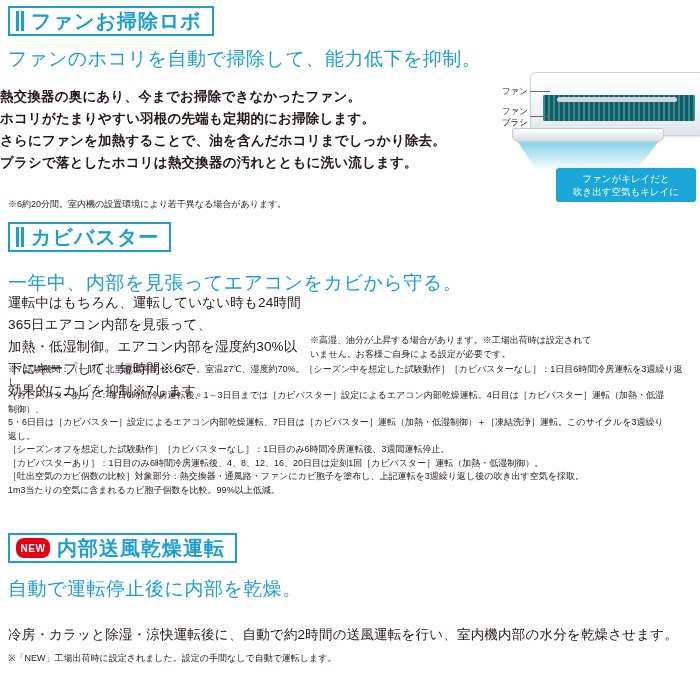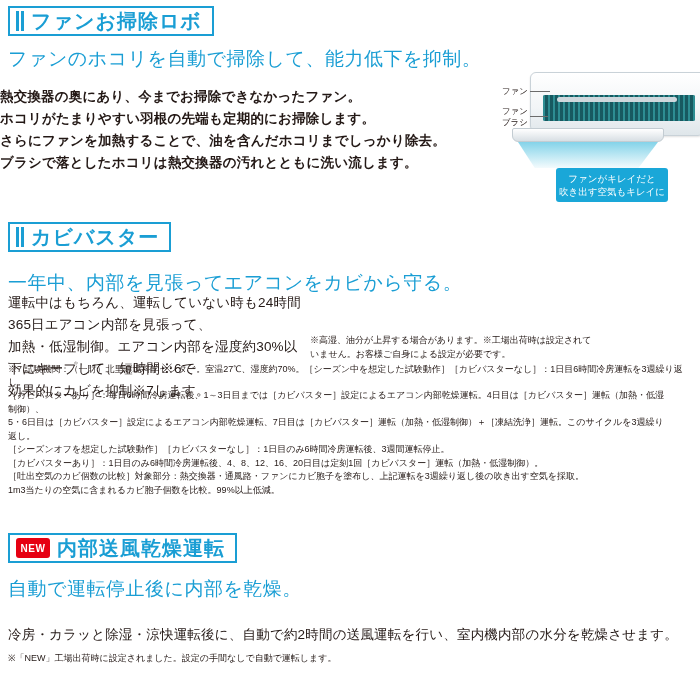--- a/index.html
+++ b/index.html
@@ -163,21 +163,21 @@
   #leader-fan { left: 36px; top: 41px; width: 20px; }
   #leader-brush { left: 36px; top: 66px; width: 18px; }
   .balloon {
     position: absolute;
     left: 62px;
     top: 118px;
     background: #1aa7d8;
     color: #ffffff;
     font-size: 9.5px;
     line-height: 13px;
-    padding: 4px 3px;
+    padding: 4px 17px;
     border-radius: 3px;
     text-align: center;
     white-space: nowrap;
   }
 
   
   #sec2-head { position: absolute; left: 8px; top: 222px; }
   #sec2-lead { position: absolute; left: 8px; top: 262px; margin-top: 8px; }
   #sec2-body { position: absolute; left: 8px; top: 292px; width: 300px; }
   #sec2-aster { position: absolute; left: 310px; top: 322px; width: 330px; }
@@ -185,21 +185,21 @@
   #sec2-fine { position: absolute; left: 8px; top: 377px; width: 660px; }
 
   
   #sec3-head { position: absolute; left: 8px; top: 533px; }
   .new-badge {
     display: inline-flex;
     align-items: center;
     justify-content: center;
     width: 34px;
     height: 20px;
-    border-radius: 3px;
+    border-radius: 8px;
     background: #e60012;
     color: #ffffff;
     font-size: 10px;
     font-weight: bold;
     letter-spacing: 0.5px;
     margin-right: 7px;
     box-sizing: border-box;
   }
   #sec3-lead { position: absolute; left: 8px; top: 576px; }
   #sec3-body { position: absolute; left: 8px; top: 624px; width: 680px; }
@@ -220,20 +220,21 @@
 
   <div class="lead" id="sec1-lead">ファンのホコリを自動で掃除して、能力低下を抑制。</div>
 
   <div id="sec1-body">
     <div class="body-line">熱交換器の奥にあり、今までお掃除できなかったファン。</div>
     <div class="body-line">ホコリがたまりやすい羽根の先端も定期的にお掃除します。</div>
     <div class="body-line">さらにファンを加熱することで、油を含んだホコリまでしっかり除去。</div>
     <div class="body-line">ブラシで落としたホコリは熱交換器の汚れとともに洗い流します。</div>
   </div>
 
+  <div class="tiny" id="sec1-note">※6約20分間。室内機の設置環境により若干異なる場合があります。</div>
 
   <div class="illust">
     <div class="ac-unit">
       <div class="ac-inner">
         <div class="ac-fins"></div>
         <div class="ac-brush"></div>
       </div>
     </div>
     <div class="ac-louver"></div>
     <div class="airflow"></div>

